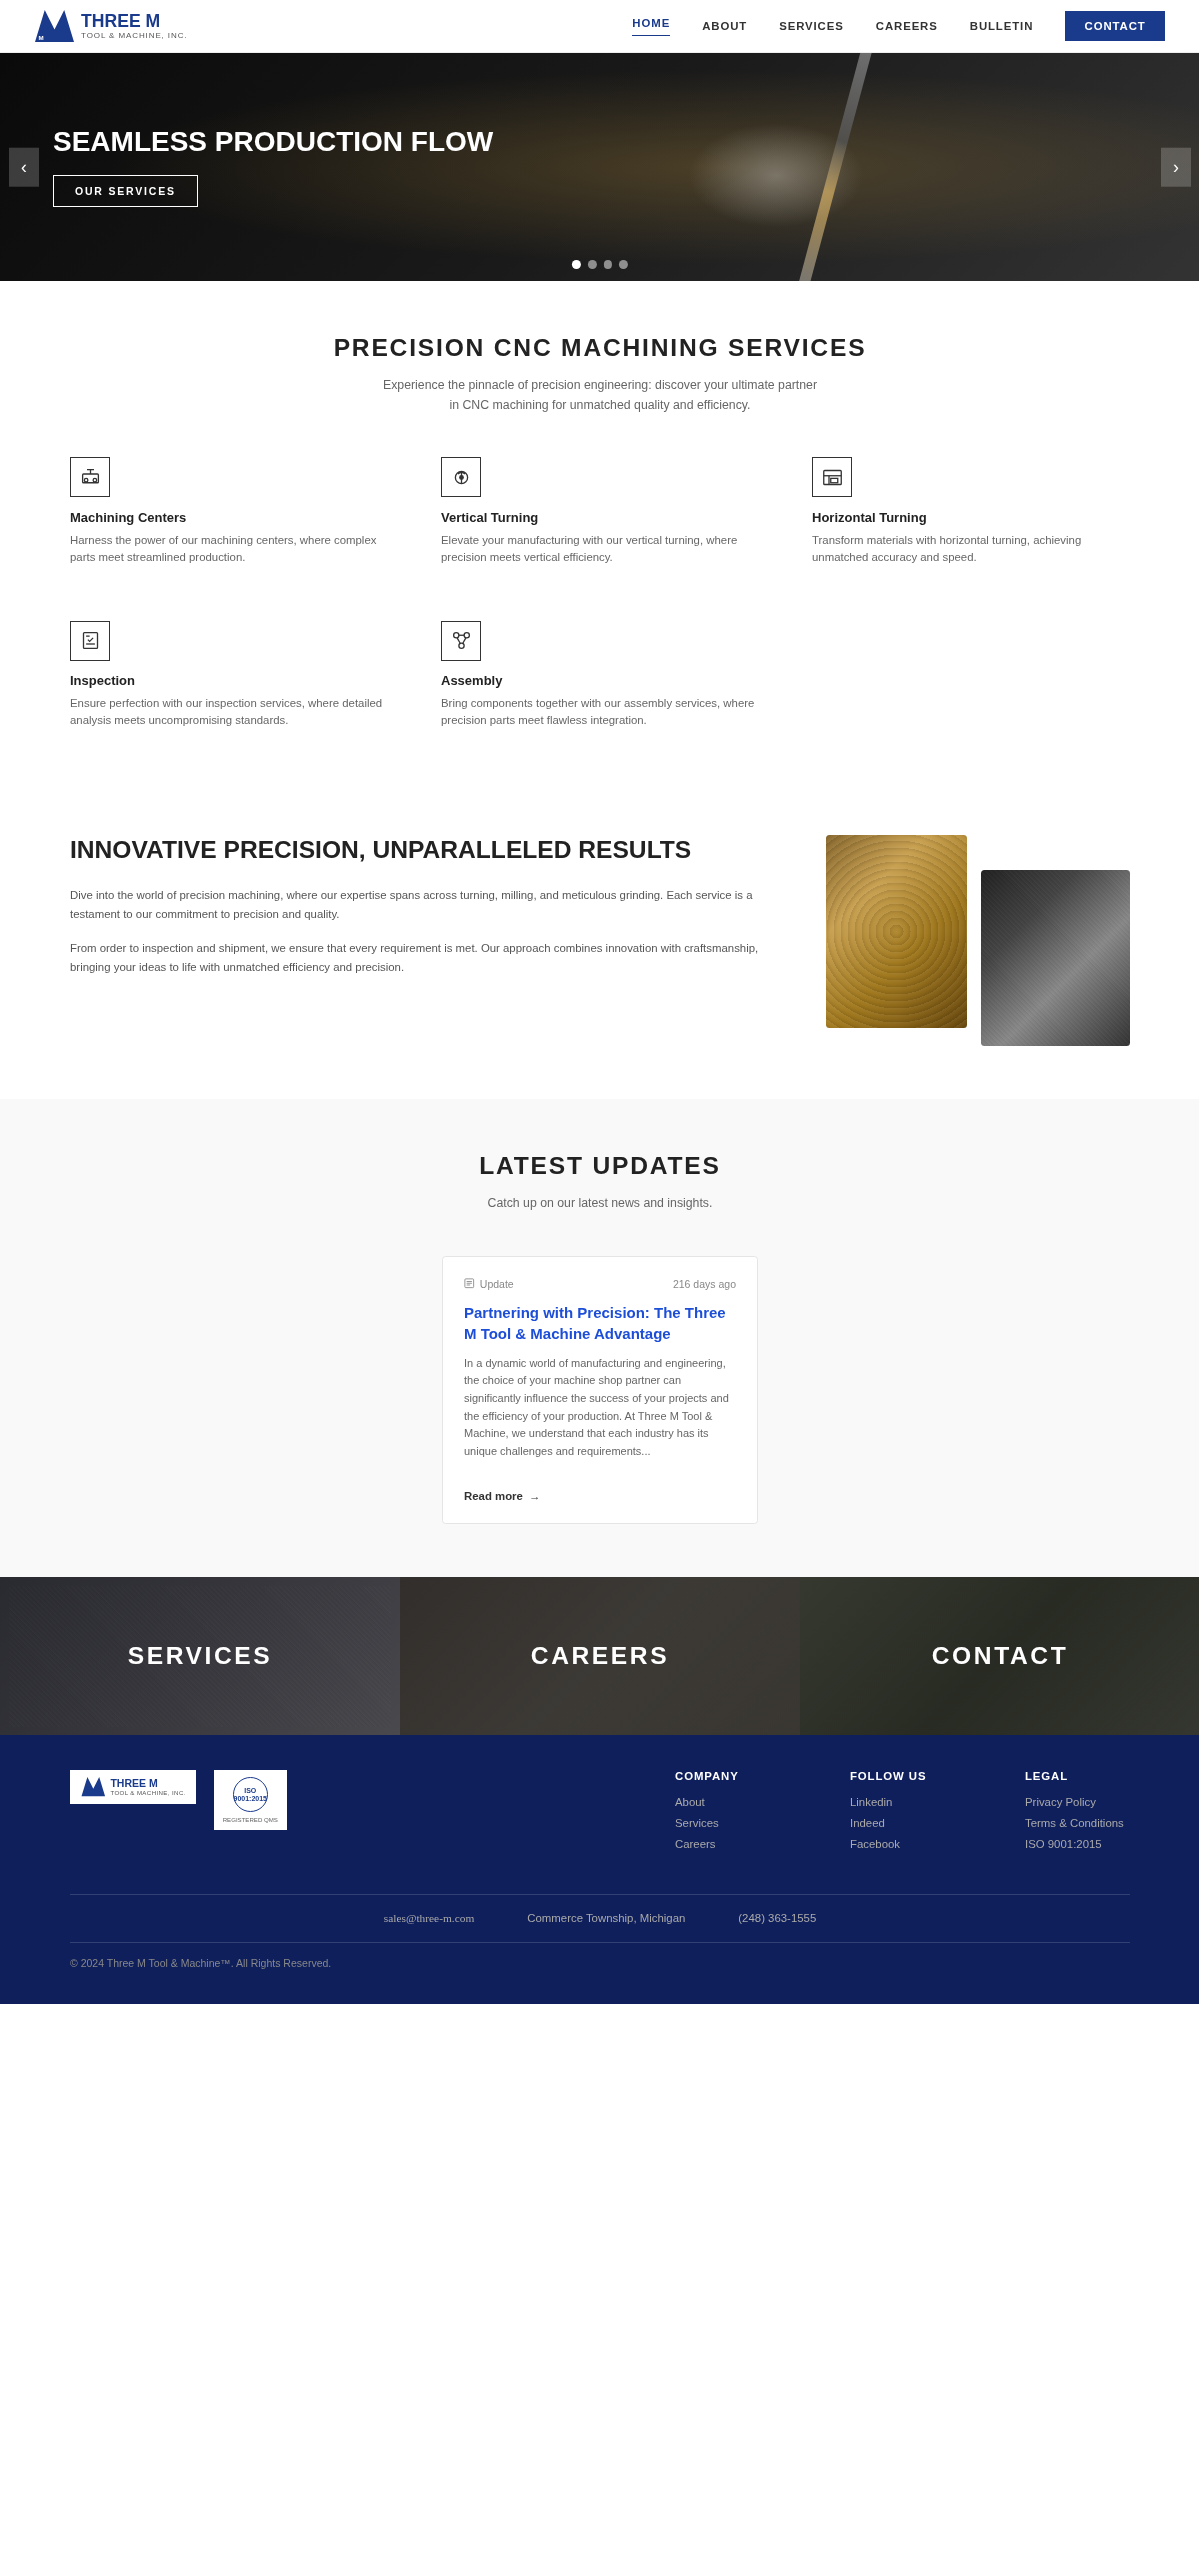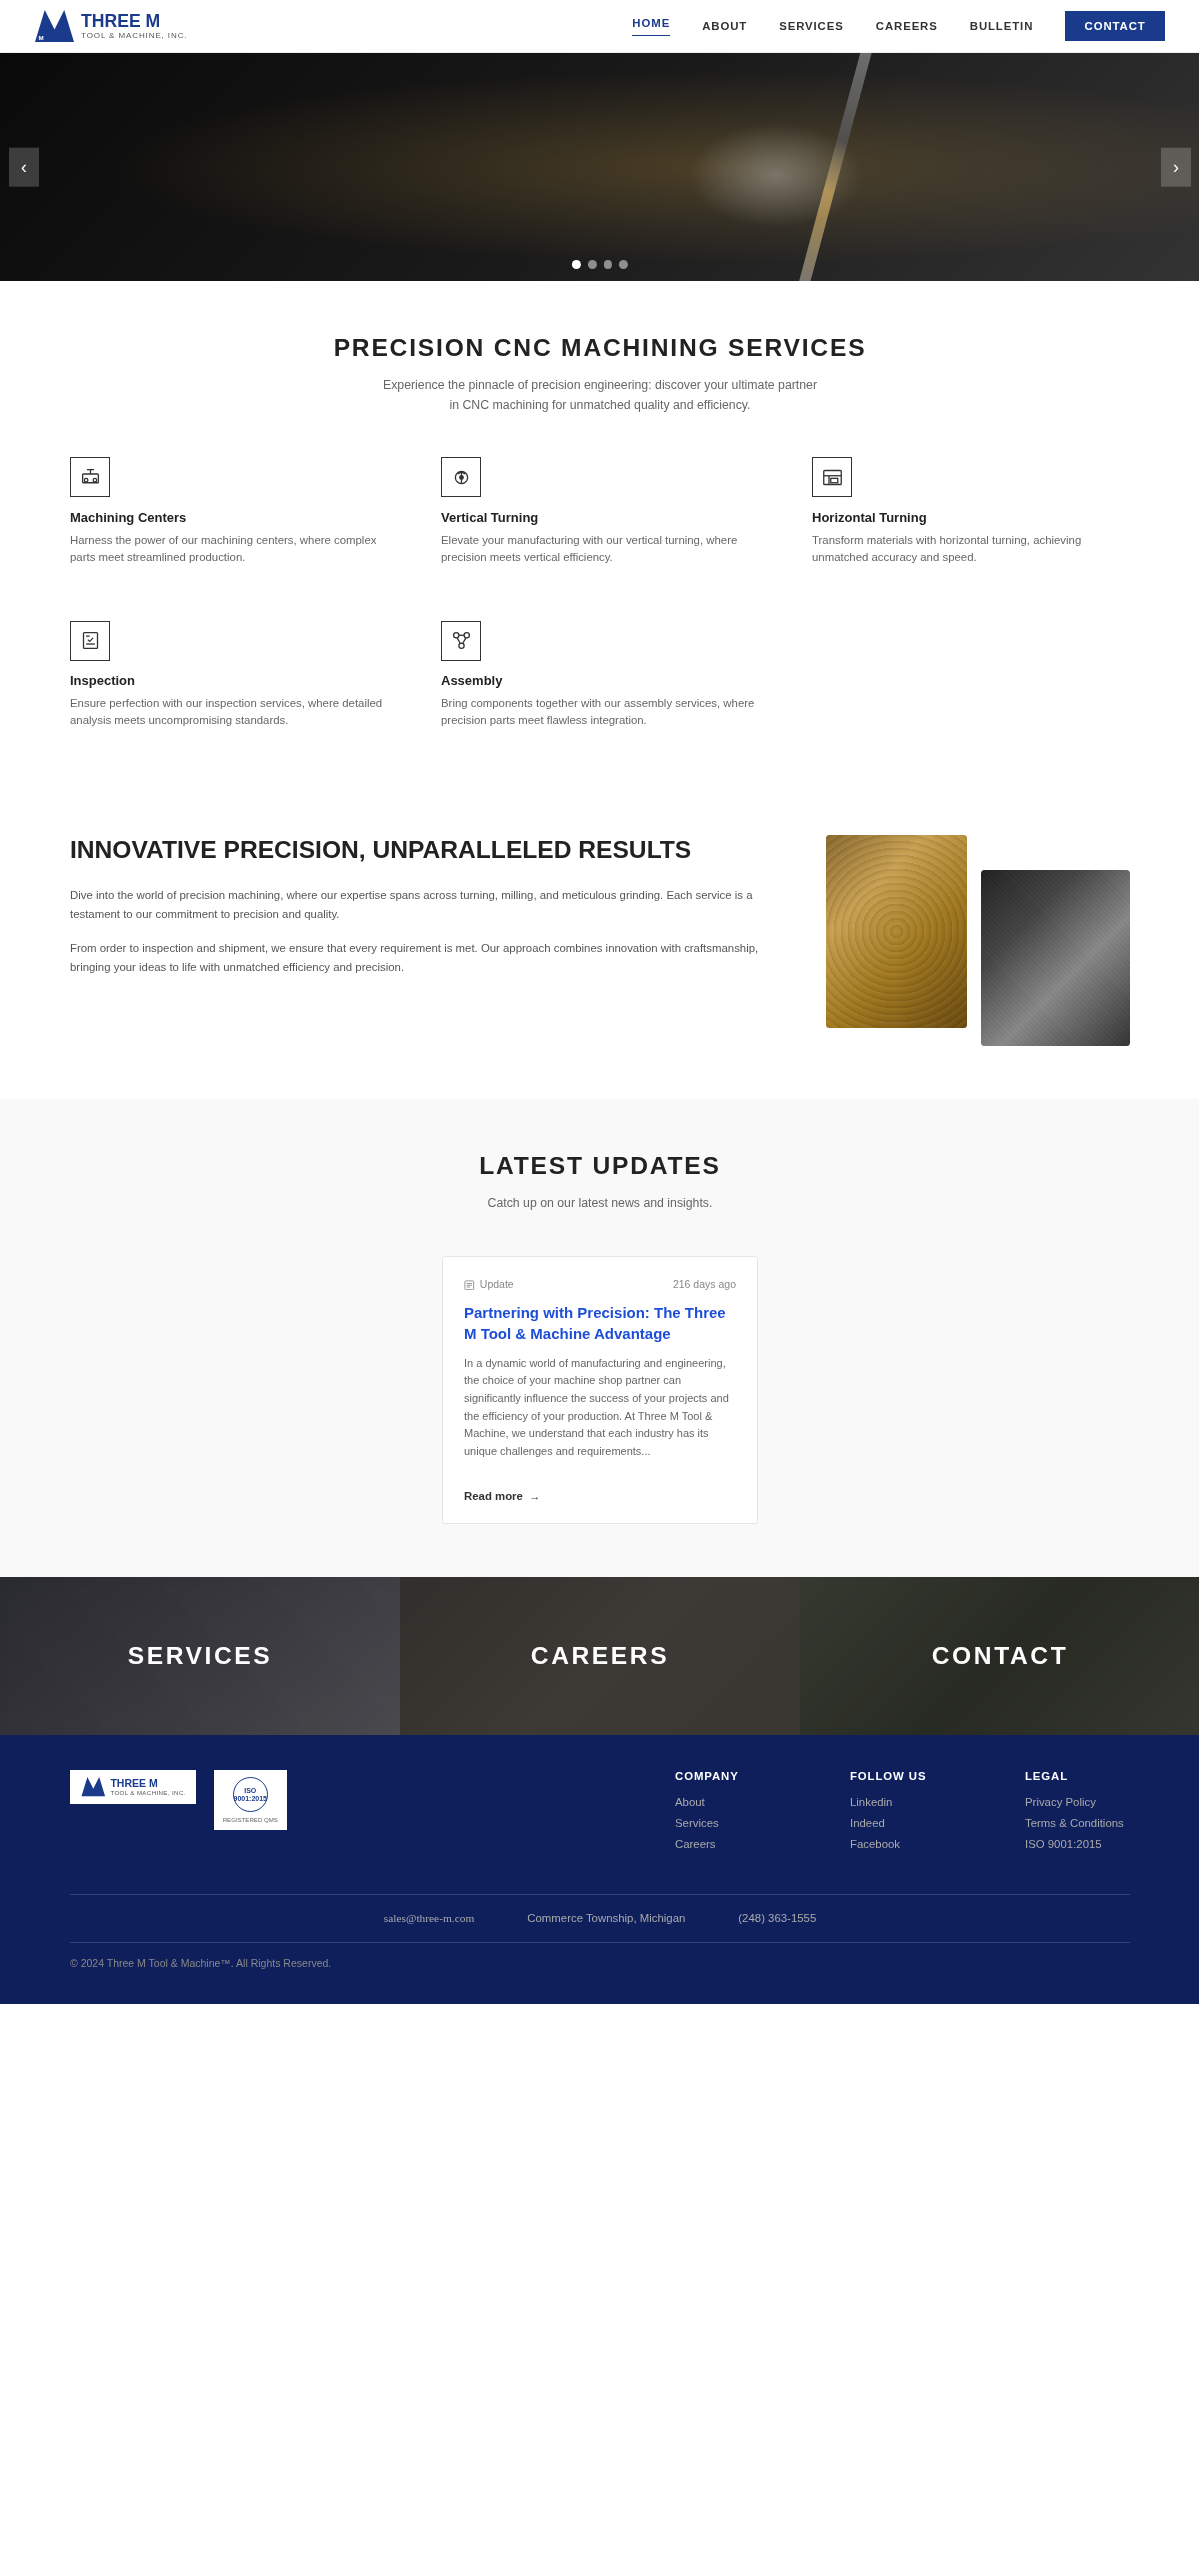--- a/index.html
+++ b/index.html
@@ -105,21 +105,21 @@
       background: repeating-linear-gradient(45deg, rgba(255,255,255,0.03) 0px, transparent 1.8px, rgba(0,0,0,0.05) 3.5px);
     }
 
     
     .section-updates { padding: 53px 70px; text-align: center; background: #f9f9f9; }
     .update-card {
       background: #fff; border: 0.9px solid #e5e5e5; border-radius: 3.5px;
       padding: 21px; text-align: left; max-width: 316px; margin: 32px auto 0;
     }
     .update-meta { display: flex; justify-content: space-between; font-size: 10.5px; color: #888; margin-bottom: 12.3px; }
-    .update-tag { display: flex; align-items: flex-end; gap: 5.3px; }
+    .update-tag { display: flex; align-items: flex-start; gap: 5.3px; }
     .update-title { font-size: 15px; font-weight: 700; color: #1d4ed8; margin-bottom: 10.5px; line-height: 1.4; }
     .update-excerpt { font-size: 11px; color: #666; line-height: 1.6; margin-bottom: 30px; }
     .read-more { font-size: 11.4px; color: #333; font-weight: 600; cursor: pointer; display: flex; align-items: center; gap: 6px; text-decoration: none; }
 
     
     .bottom-banners { display: flex; width: 100%; height: 158px; }
     .banner-item {
       flex: 1; position: relative; display: flex; align-items: center;
       justify-content: center; overflow: hidden;
     }
@@ -201,20 +201,24 @@
     <a href="#">BULLETIN</a>
     <button class="nav-contact-btn">CONTACT</button>
   </div>
 </nav>
 
 <section class="hero">
   <div class="hero-bg"></div>
   <div class="hero-drill"></div>
   <div class="hero-splash"></div>
   <button class="hero-arrow left">‹</button>
+  <div class="hero-content">
+    <div class="hero-title">SEAMLESS PRODUCTION FLOW</div>
+    <button class="hero-btn">OUR SERVICES</button>
+  </div>
   <button class="hero-arrow right">›</button>
   <div class="hero-dots">
     <div class="hero-dot active"></div>
     <div class="hero-dot"></div>
     <div class="hero-dot"></div>
     <div class="hero-dot"></div>
   </div>
 </section>
 
 <section class="section-services">

